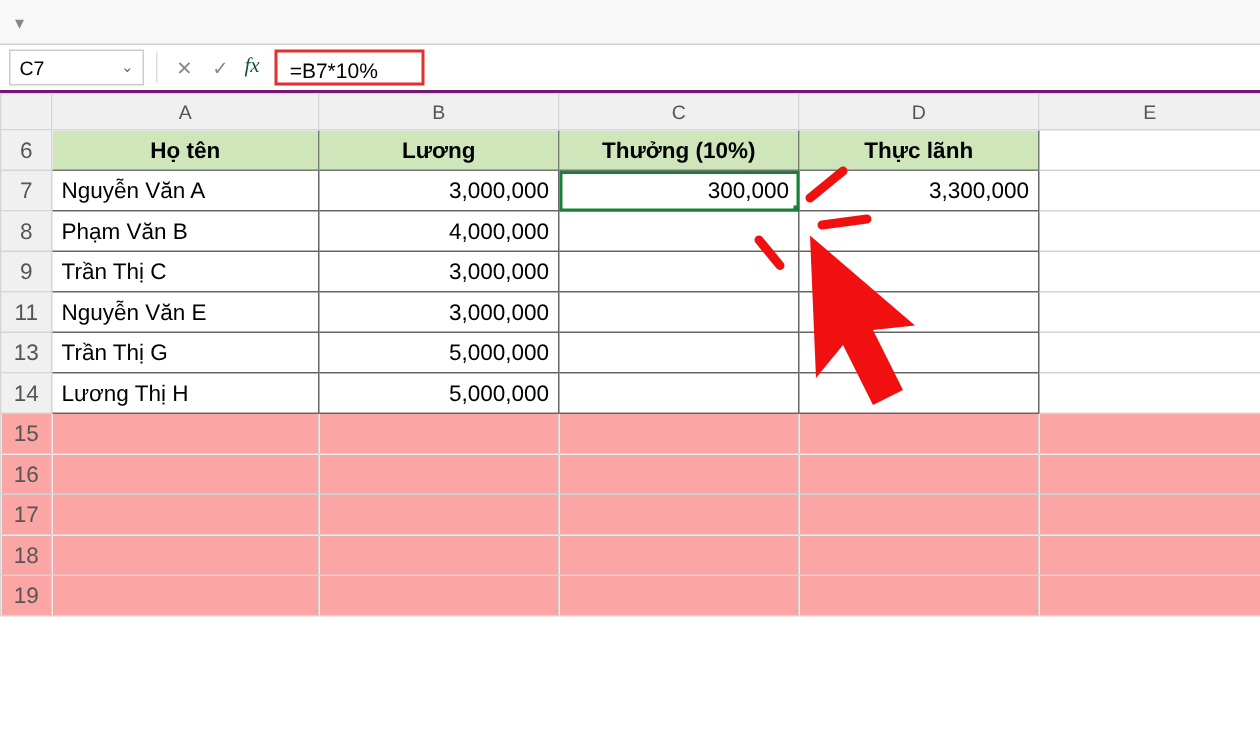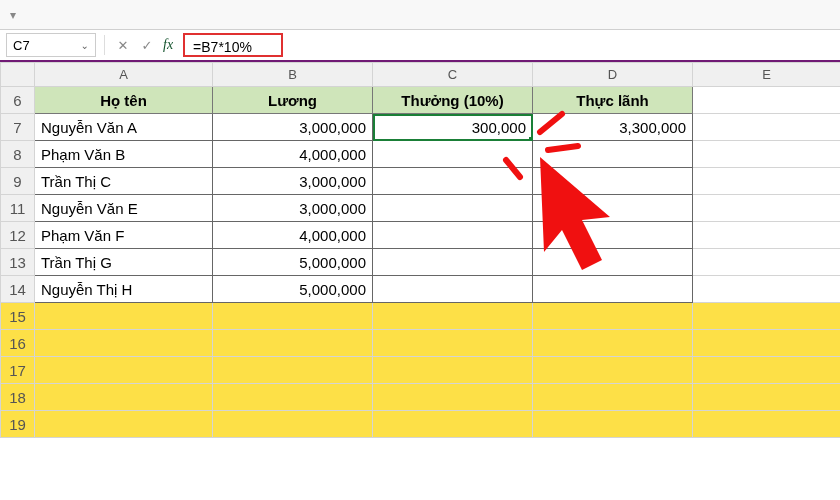--- a/index.html
+++ b/index.html
@@ -32,21 +32,21 @@
 .cE { width: 148px; }
 
 .hdr-cell { background: #cfe5ba; font-weight: bold; text-align: center; border: 1px solid #777 !important; }
 .data-cell { border: 1px solid #666 !important; }
 .data-left { text-align: left; }
 .data-right { text-align: right; }
 
 .selected-cell { outline: 2px solid #1a7f37; outline-offset: -2px; position: relative; }
 .fill-handle { position: absolute; right: -3px; bottom: -3px; width: 6px; height: 6px; background: #1a7f37; }
 
-.empty td { background: #fde047; }
+.empty td { background: #fca5a5; }
 
 .annotation { position: absolute; pointer-events: none; }
 </style>
 </head>
 <body>
 
 <div class="ribbon-area">
   <span class="dropdown">▾</span>
 </div>
 
@@ -123,38 +123,30 @@
   </tr>
   <tr>
     <td class="col-gutter">11</td>
     <td class="data-cell data-left">Nguyễn Văn E</td>
     <td class="data-cell data-right">3,000,000</td>
     <td class="data-cell"></td>
     <td class="data-cell"></td>
     <td></td>
   </tr>
   <tr>
-    <td class="col-gutter">12</td>
-    <td class="data-cell data-left">Phạm Văn F</td>
-    <td class="data-cell data-right">4,000,000</td>
-    <td class="data-cell"></td>
-    <td class="data-cell"></td>
-    <td></td>
-  </tr>
-  <tr>
     <td class="col-gutter">13</td>
     <td class="data-cell data-left">Trần Thị G</td>
     <td class="data-cell data-right">5,000,000</td>
     <td class="data-cell"></td>
     <td class="data-cell"></td>
     <td></td>
   </tr>
   <tr>
     <td class="col-gutter">14</td>
-    <td class="data-cell data-left">Nguyễn Thị H</td>
+    <td class="data-cell data-left">Lương Thị H</td>
     <td class="data-cell data-right">5,000,000</td>
     <td class="data-cell"></td>
     <td class="data-cell"></td>
     <td></td>
   </tr>
 
   <tr class="empty">
     <td class="col-gutter">15</td>
     <td></td>
           <td></td>

